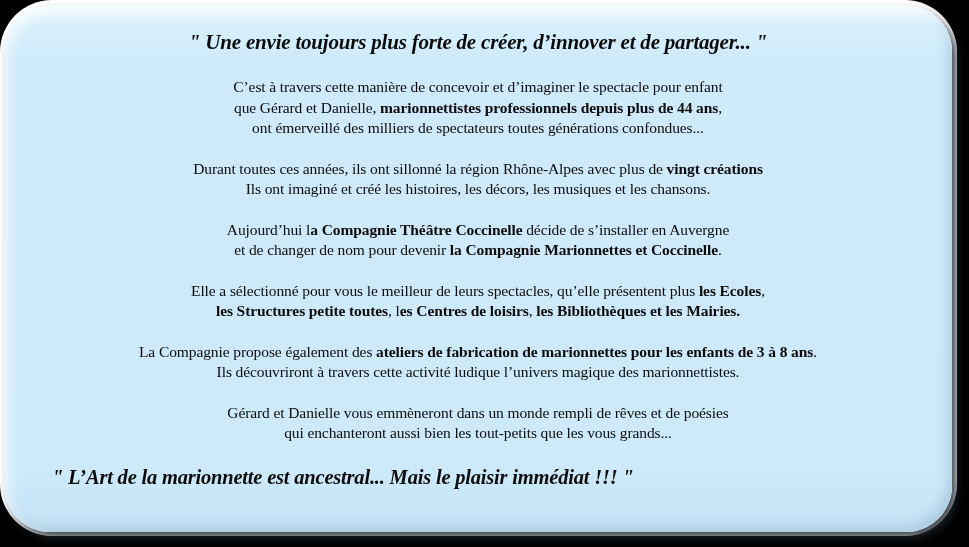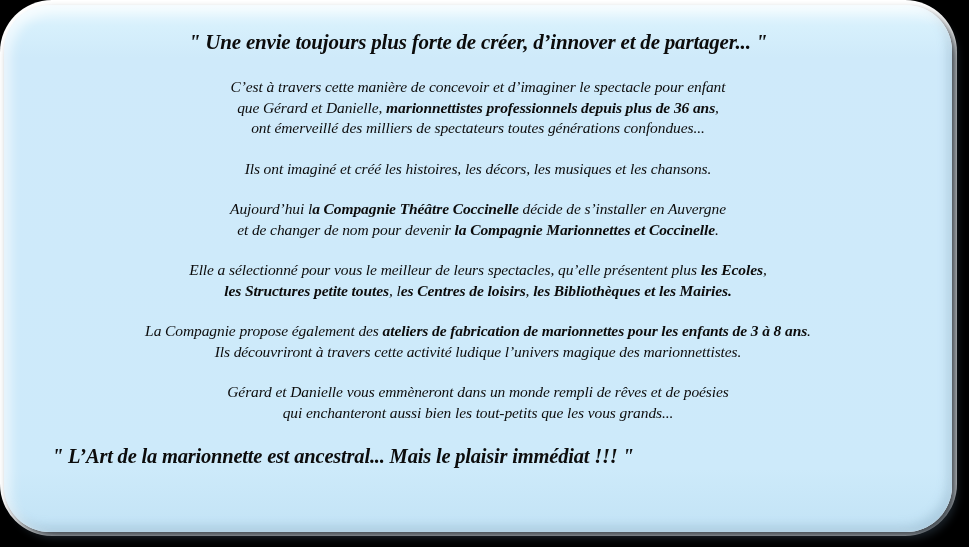--- a/index.html
+++ b/index.html
@@ -45,21 +45,20 @@
     font-weight: 700;
     font-size: 21px;
     line-height: 27px;
     letter-spacing: -0.2px;
     margin: 0 20px 21px 20px;
   }
   .body-text {
     text-align: center;
   }
   .para {
-    font-style: italic;
     font-size: 15.5px;
     line-height: 20.5px;
     letter-spacing: -0.1px;
     margin: 0 28px 20px 28px;
   }
   .para .bold {
     font-weight: 700;
   }
   .footer-quote {
     text-align: left;
@@ -75,24 +74,25 @@
 <body>
 
 <div class="white-rim"></div>
 
 <div class="card">
   <div class="title">" Une envie toujours plus forte de créer, d’innover et de partager... "</div>
 
   <div class="body-text">
       <div class="para">
         <div><span>C’est à travers cette manière de concevoir et d’imaginer le spectacle pour enfant</span></div>
-        <div><span>que Gérard et Danielle, </span><span class="bold">marionnettistes professionnels depuis plus de 36 ans</span><span>,</span></div>
+        <div><span>que Gérard et Danielle, </span><span class="bold">marionnettistes professionnels depuis plus de 44 ans</span><span>,</span></div>
         <div><span>ont émerveillé des milliers de spectateurs toutes générations confondues...</span></div>
       </div>
       <div class="para">
+        <div><span>Durant toutes ces années, ils ont sillonné la région Rhône-Alpes avec plus de </span><span class="bold">vingt créations</span></div>
         <div><span>Ils ont imaginé et créé les histoires, les décors, les musiques et les chansons.</span></div>
       </div>
       <div class="para">
         <div><span>Aujourd’hui l</span><span class="bold">a Compagnie Théâtre Coccinelle</span><span> décide de s’installer en Auvergne</span></div>
         <div><span>et de changer de nom pour devenir </span><span class="bold">la Compagnie Marionnettes et Coccinelle</span><span>.</span></div>
       </div>
       <div class="para">
         <div><span>Elle a sélectionné pour vous le meilleur de leurs spectacles, qu’elle présentent plus </span><span class="bold">les Ecoles</span><span>,</span></div>
         <div><span class="bold">les Structures petite toutes</span><span>, l</span><span class="bold">es Centres de loisirs</span><span>, </span><span class="bold">les Bibliothèques et les Mairies.</span></div>
       </div>

